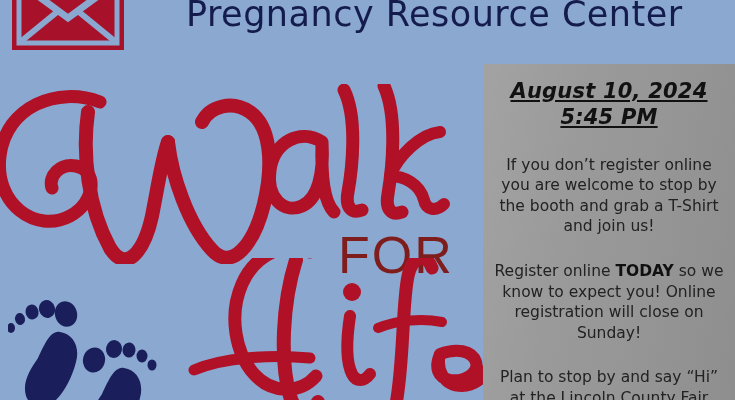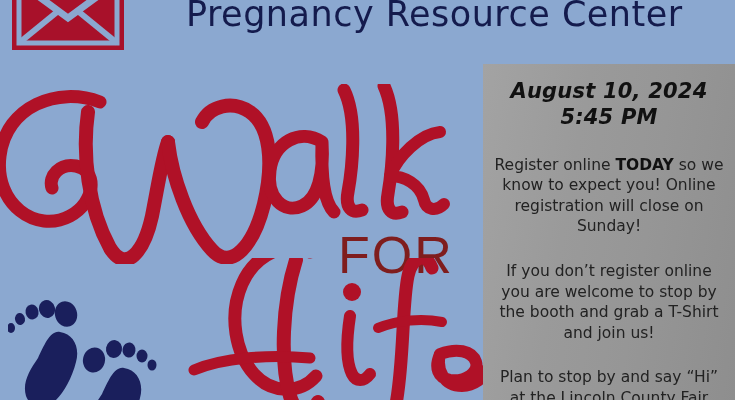--- a/index.html
+++ b/index.html
@@ -83,20 +83,21 @@
     font-family: "DejaVu Sans", sans-serif;
     overflow: hidden;
   }
   .panel-heading {
     font-size: 21px;
     font-weight: bold;
     font-style: italic;
     line-height: 1.25;
     letter-spacing: 0.2px;
     color: #111111;
+    text-decoration: underline;
   }
   .panel-para {
     font-size: 15.5px;
     line-height: 1.33;
     margin-top: 24px;
     color: #222222;
   }
   .panel-para b { font-weight: bold; color: #101010; }
 </style>
 </head>
@@ -178,21 +179,21 @@
         <ellipse cx="144" cy="65" rx="4.5" ry="5.5"></ellipse>
       </g>
     </svg>
   </div>
 
   <div id="info-panel">
 
     <div class="panel-heading">August 10, 2024</div>
     <div class="panel-heading">5:45 PM</div>
 
+    <div class="panel-para">If you don’t register online you are welcome to stop by the booth and grab a T-Shirt and join us!</div>
+
     <div class="panel-para"><span>Register online </span><b>TODAY</b><span> so we know to expect you!   Online registration will close on Sunday!</span></div>
-
-    <div class="panel-para">If you don’t register online you are welcome to stop by the booth and grab a T-Shirt and join us!</div>
 
     <div class="panel-para">Plan to stop by and say “Hi” at the Lincoln County Fair next week!  You can pick up your shirt:</div>
 
   </div>
 
 </div>
 
 </body></html>

